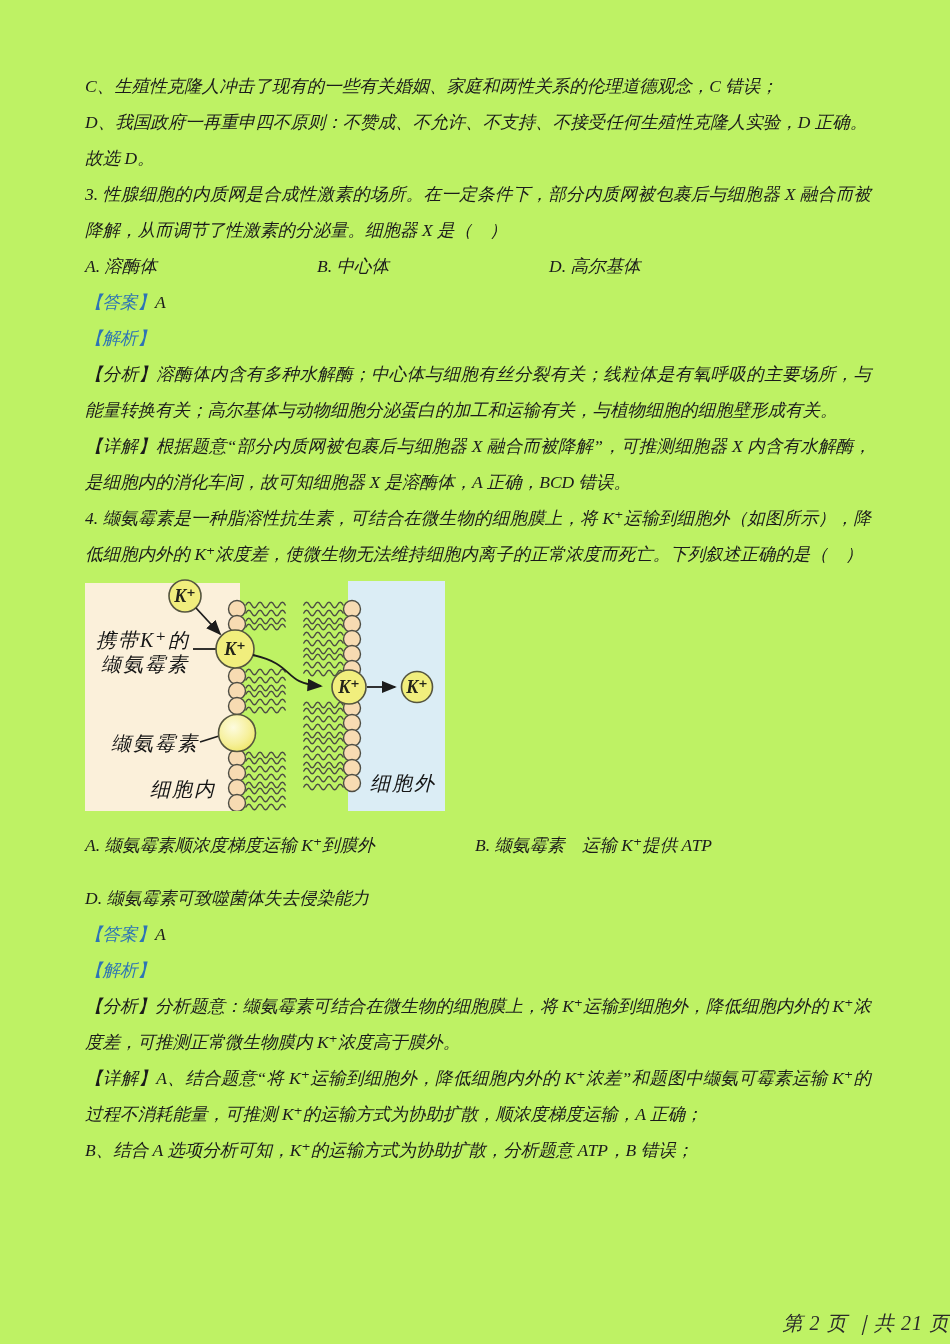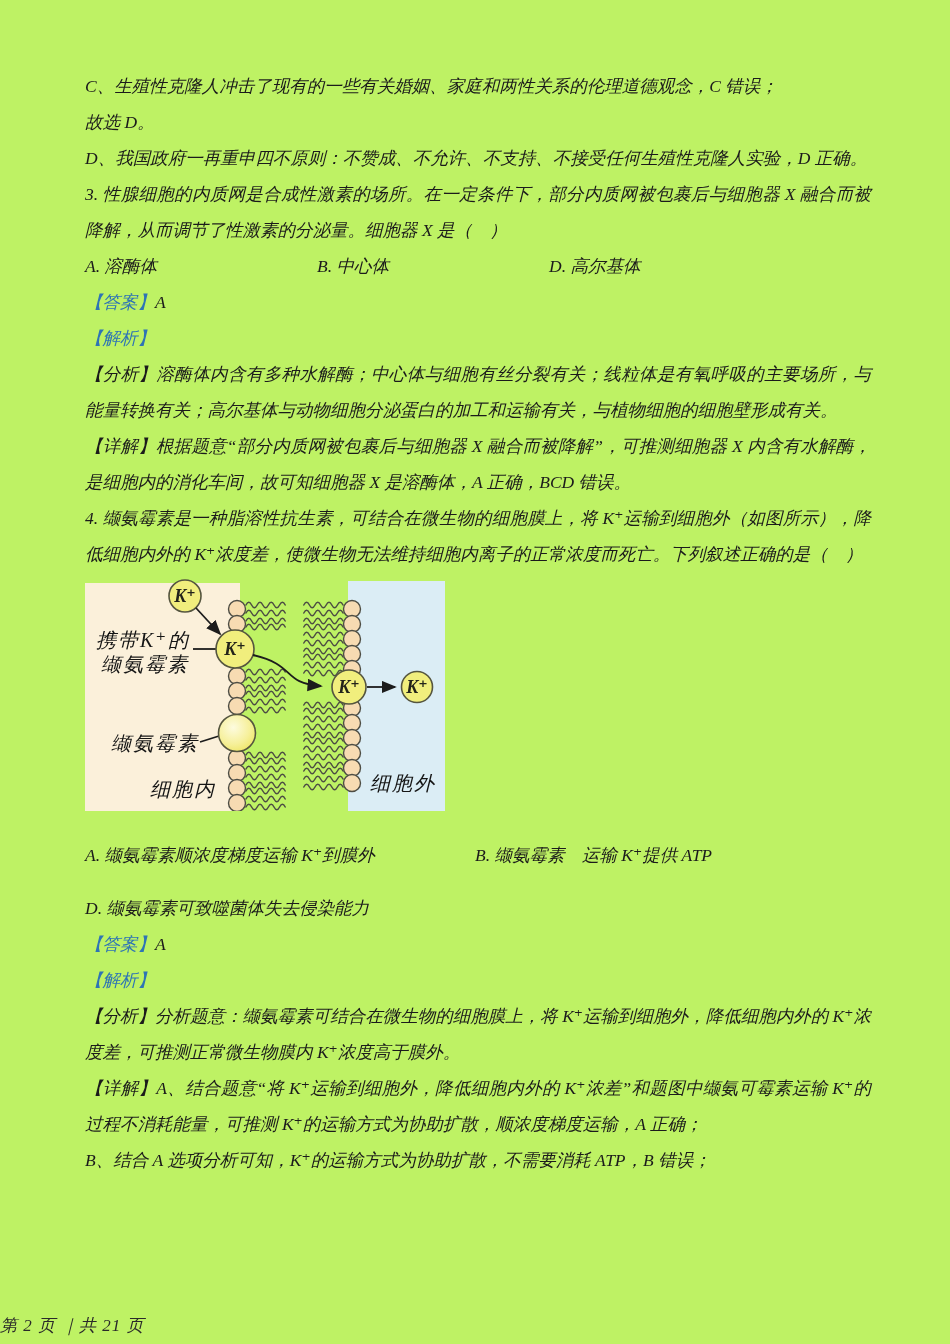--- a/index.html
+++ b/index.html
@@ -10,40 +10,40 @@
   }
   .content{position:absolute;left:85px;top:68px;width:786px;}
   .content p{margin:0;line-height:36px;text-align:justify;}
   .label-blue{color:#2E74B5;}
   .opts4{display:flex;line-height:36px;gap:36px;}
   .opts4 .opt{width:196px;}
   .opts4 .opt:last-child{width:auto;}
   .opts2{display:flex;line-height:36px;}
   .opts2 .opt{width:390px;}
   .opts2 .opt:last-child{width:auto;}
-  .opts2.row1{margin-top:26px;}
+  .opts2.row1{margin-top:16px;}
   .opts2.row2{margin-top:17px;}
   .figure{margin:7px 0 0 0;width:360px;height:232px;}
   .figure svg text{font-family:"Liberation Serif","DejaVu Serif",serif;}
   .diag-label{font-size:20px;fill:#151515;letter-spacing:2px;}
   .k-label{font-size:18px;font-weight:bold;fill:#23231a;letter-spacing:0;}
   .footer{
-    position:absolute;left:0;bottom:7px;width:100%;text-align:left;
-    font-size:17px;color:#2a2a2a;letter-spacing:1px;
+    position:absolute;left:0;bottom:7px;width:100%;text-align:right;
+    font-size:20px;color:#2a2a2a;letter-spacing:1px;
   }
 </style>
 </head>
 <body>
 
 <div class="page">
   <div class="content">
 
     <p>C、生殖性克隆人冲击了现有的一些有关婚姻、家庭和两性关系的伦理道德观念，C 错误；</p>
+    <p>D、我国政府一再重申四不原则：不赞成、不允许、不支持、不接受任何生殖性克隆人实验，D 正确。</p>
     <p>故选 D。</p>
-    <p>D、我国政府一再重申四不原则：不赞成、不允许、不支持、不接受任何生殖性克隆人实验，D 正确。</p>
 
     <p>3. 性腺细胞的内质网是合成性激素的场所。在一定条件下，部分内质网被包裹后与细胞器 X 融合而被降解，从而调节了性激素的分泌量。细胞器 X 是（　）</p>
 
     <div class="opts4">
       <span class="opt">A. 溶酶体</span>
       <span class="opt">B. 中心体</span>
       <span class="opt">D. 高尔基体</span>
     </div>
 
     <p><span class="label-blue">【答案】</span><span>A</span></p>
@@ -164,18 +164,18 @@
       <span class="opt">B. 缬氨霉素　运输 K⁺提供 ATP</span>
     </div>
     <div class="opts2 row2">
       <span class="opt">D. 缬氨霉素可致噬菌体失去侵染能力</span>
     </div>
 
     <p><span class="label-blue">【答案】</span><span>A</span></p>
     <p><span class="label-blue">【解析】</span></p>
     <p><span>【分析】</span><span>分析题意：缬氨霉素可结合在微生物的细胞膜上，将 K⁺运输到细胞外，降低细胞内外的 K⁺浓度差，可推测正常微生物膜内 K⁺浓度高于膜外。</span></p>
     <p><span>【详解】</span><span>A、结合题意“将 K⁺运输到细胞外，降低细胞内外的 K⁺浓差”和题图中缬氨可霉素运输 K⁺的过程不消耗能量，可推测 K⁺的运输方式为协助扩散，顺浓度梯度运输，A 正确；</span></p>
-    <p>B、结合 A 选项分析可知，K⁺的运输方式为协助扩散，不需要消耗 ATP，B 错误；</p>
+    <p>B、结合 A 选项分析可知，K⁺的运输方式为协助扩散，分析题意 ATP，B 错误；</p>
 
   </div>
 
   <div class="footer">第 2 页 ｜共 21 页</div>
 </div>
 
 </body></html>

